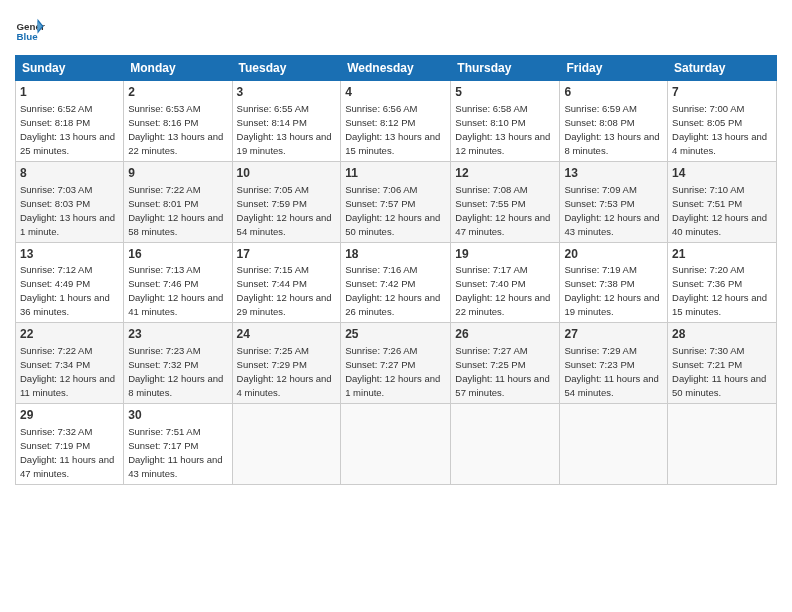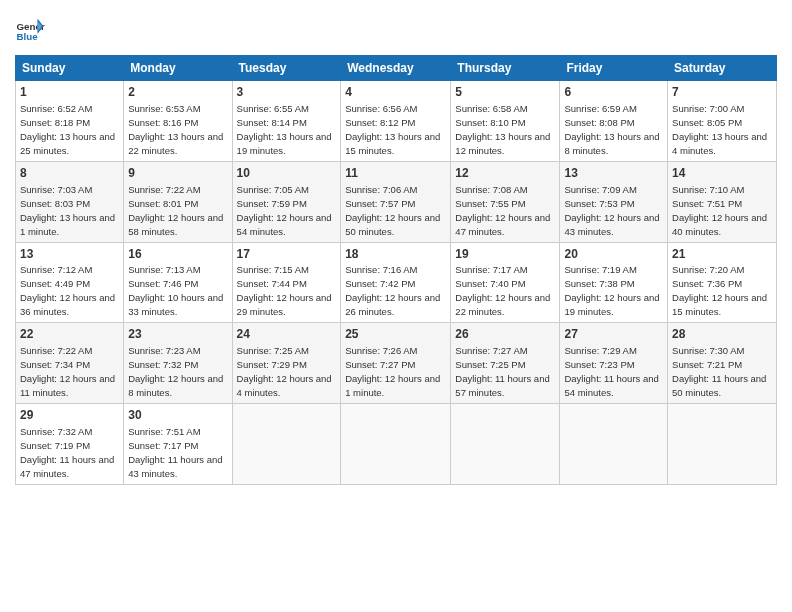--- a/index.html
+++ b/index.html
@@ -125,22 +125,22 @@
         <tr>
           <td><span class="day-num">8</span><span class="day-detail">Sunrise: 7:03 AM</span><br><span class="day-detail">Sunset: 8:03 PM</span><br><span class="day-detail">Daylight: 13 hours and 1 minute.</span></td>
           <td><span class="day-num">9</span><span class="day-detail">Sunrise: 7:22 AM</span><br><span class="day-detail">Sunset: 8:01 PM</span><br><span class="day-detail">Daylight: 12 hours and 58 minutes.</span></td>
           <td><span class="day-num">10</span><span class="day-detail">Sunrise: 7:05 AM</span><br><span class="day-detail">Sunset: 7:59 PM</span><br><span class="day-detail">Daylight: 12 hours and 54 minutes.</span></td>
           <td><span class="day-num">11</span><span class="day-detail">Sunrise: 7:06 AM</span><br><span class="day-detail">Sunset: 7:57 PM</span><br><span class="day-detail">Daylight: 12 hours and 50 minutes.</span></td>
           <td><span class="day-num">12</span><span class="day-detail">Sunrise: 7:08 AM</span><br><span class="day-detail">Sunset: 7:55 PM</span><br><span class="day-detail">Daylight: 12 hours and 47 minutes.</span></td>
           <td><span class="day-num">13</span><span class="day-detail">Sunrise: 7:09 AM</span><br><span class="day-detail">Sunset: 7:53 PM</span><br><span class="day-detail">Daylight: 12 hours and 43 minutes.</span></td>
           <td><span class="day-num">14</span><span class="day-detail">Sunrise: 7:10 AM</span><br><span class="day-detail">Sunset: 7:51 PM</span><br><span class="day-detail">Daylight: 12 hours and 40 minutes.</span></td>
         </tr>
         <tr>
-          <td><span class="day-num">13</span><span class="day-detail">Sunrise: 7:12 AM</span><br><span class="day-detail">Sunset: 4:49 PM</span><br><span class="day-detail">Daylight: 12 hours and 36 minutes.</span></td>
-          <td><span class="day-num">16</span><span class="day-detail">Sunrise: 7:13 AM</span><br><span class="day-detail">Sunset: 7:46 PM</span><br><span class="day-detail">Daylight: 10 hours and 33 minutes.</span></td>
+          <td><span class="day-num">13</span><span class="day-detail">Sunrise: 7:12 AM</span><br><span class="day-detail">Sunset: 4:49 PM</span><br><span class="day-detail">Daylight: 1 hours and 36 minutes.</span></td>
+          <td><span class="day-num">16</span><span class="day-detail">Sunrise: 7:13 AM</span><br><span class="day-detail">Sunset: 7:46 PM</span><br><span class="day-detail">Daylight: 12 hours and 41 minutes.</span></td>
           <td><span class="day-num">17</span><span class="day-detail">Sunrise: 7:15 AM</span><br><span class="day-detail">Sunset: 7:44 PM</span><br><span class="day-detail">Daylight: 12 hours and 29 minutes.</span></td>
           <td><span class="day-num">18</span><span class="day-detail">Sunrise: 7:16 AM</span><br><span class="day-detail">Sunset: 7:42 PM</span><br><span class="day-detail">Daylight: 12 hours and 26 minutes.</span></td>
           <td><span class="day-num">19</span><span class="day-detail">Sunrise: 7:17 AM</span><br><span class="day-detail">Sunset: 7:40 PM</span><br><span class="day-detail">Daylight: 12 hours and 22 minutes.</span></td>
           <td><span class="day-num">20</span><span class="day-detail">Sunrise: 7:19 AM</span><br><span class="day-detail">Sunset: 7:38 PM</span><br><span class="day-detail">Daylight: 12 hours and 19 minutes.</span></td>
           <td><span class="day-num">21</span><span class="day-detail">Sunrise: 7:20 AM</span><br><span class="day-detail">Sunset: 7:36 PM</span><br><span class="day-detail">Daylight: 12 hours and 15 minutes.</span></td>
         </tr>
         <tr>
           <td><span class="day-num">22</span><span class="day-detail">Sunrise: 7:22 AM</span><br><span class="day-detail">Sunset: 7:34 PM</span><br><span class="day-detail">Daylight: 12 hours and 11 minutes.</span></td>
           <td><span class="day-num">23</span><span class="day-detail">Sunrise: 7:23 AM</span><br><span class="day-detail">Sunset: 7:32 PM</span><br><span class="day-detail">Daylight: 12 hours and 8 minutes.</span></td>
           <td><span class="day-num">24</span><span class="day-detail">Sunrise: 7:25 AM</span><br><span class="day-detail">Sunset: 7:29 PM</span><br><span class="day-detail">Daylight: 12 hours and 4 minutes.</span></td>

